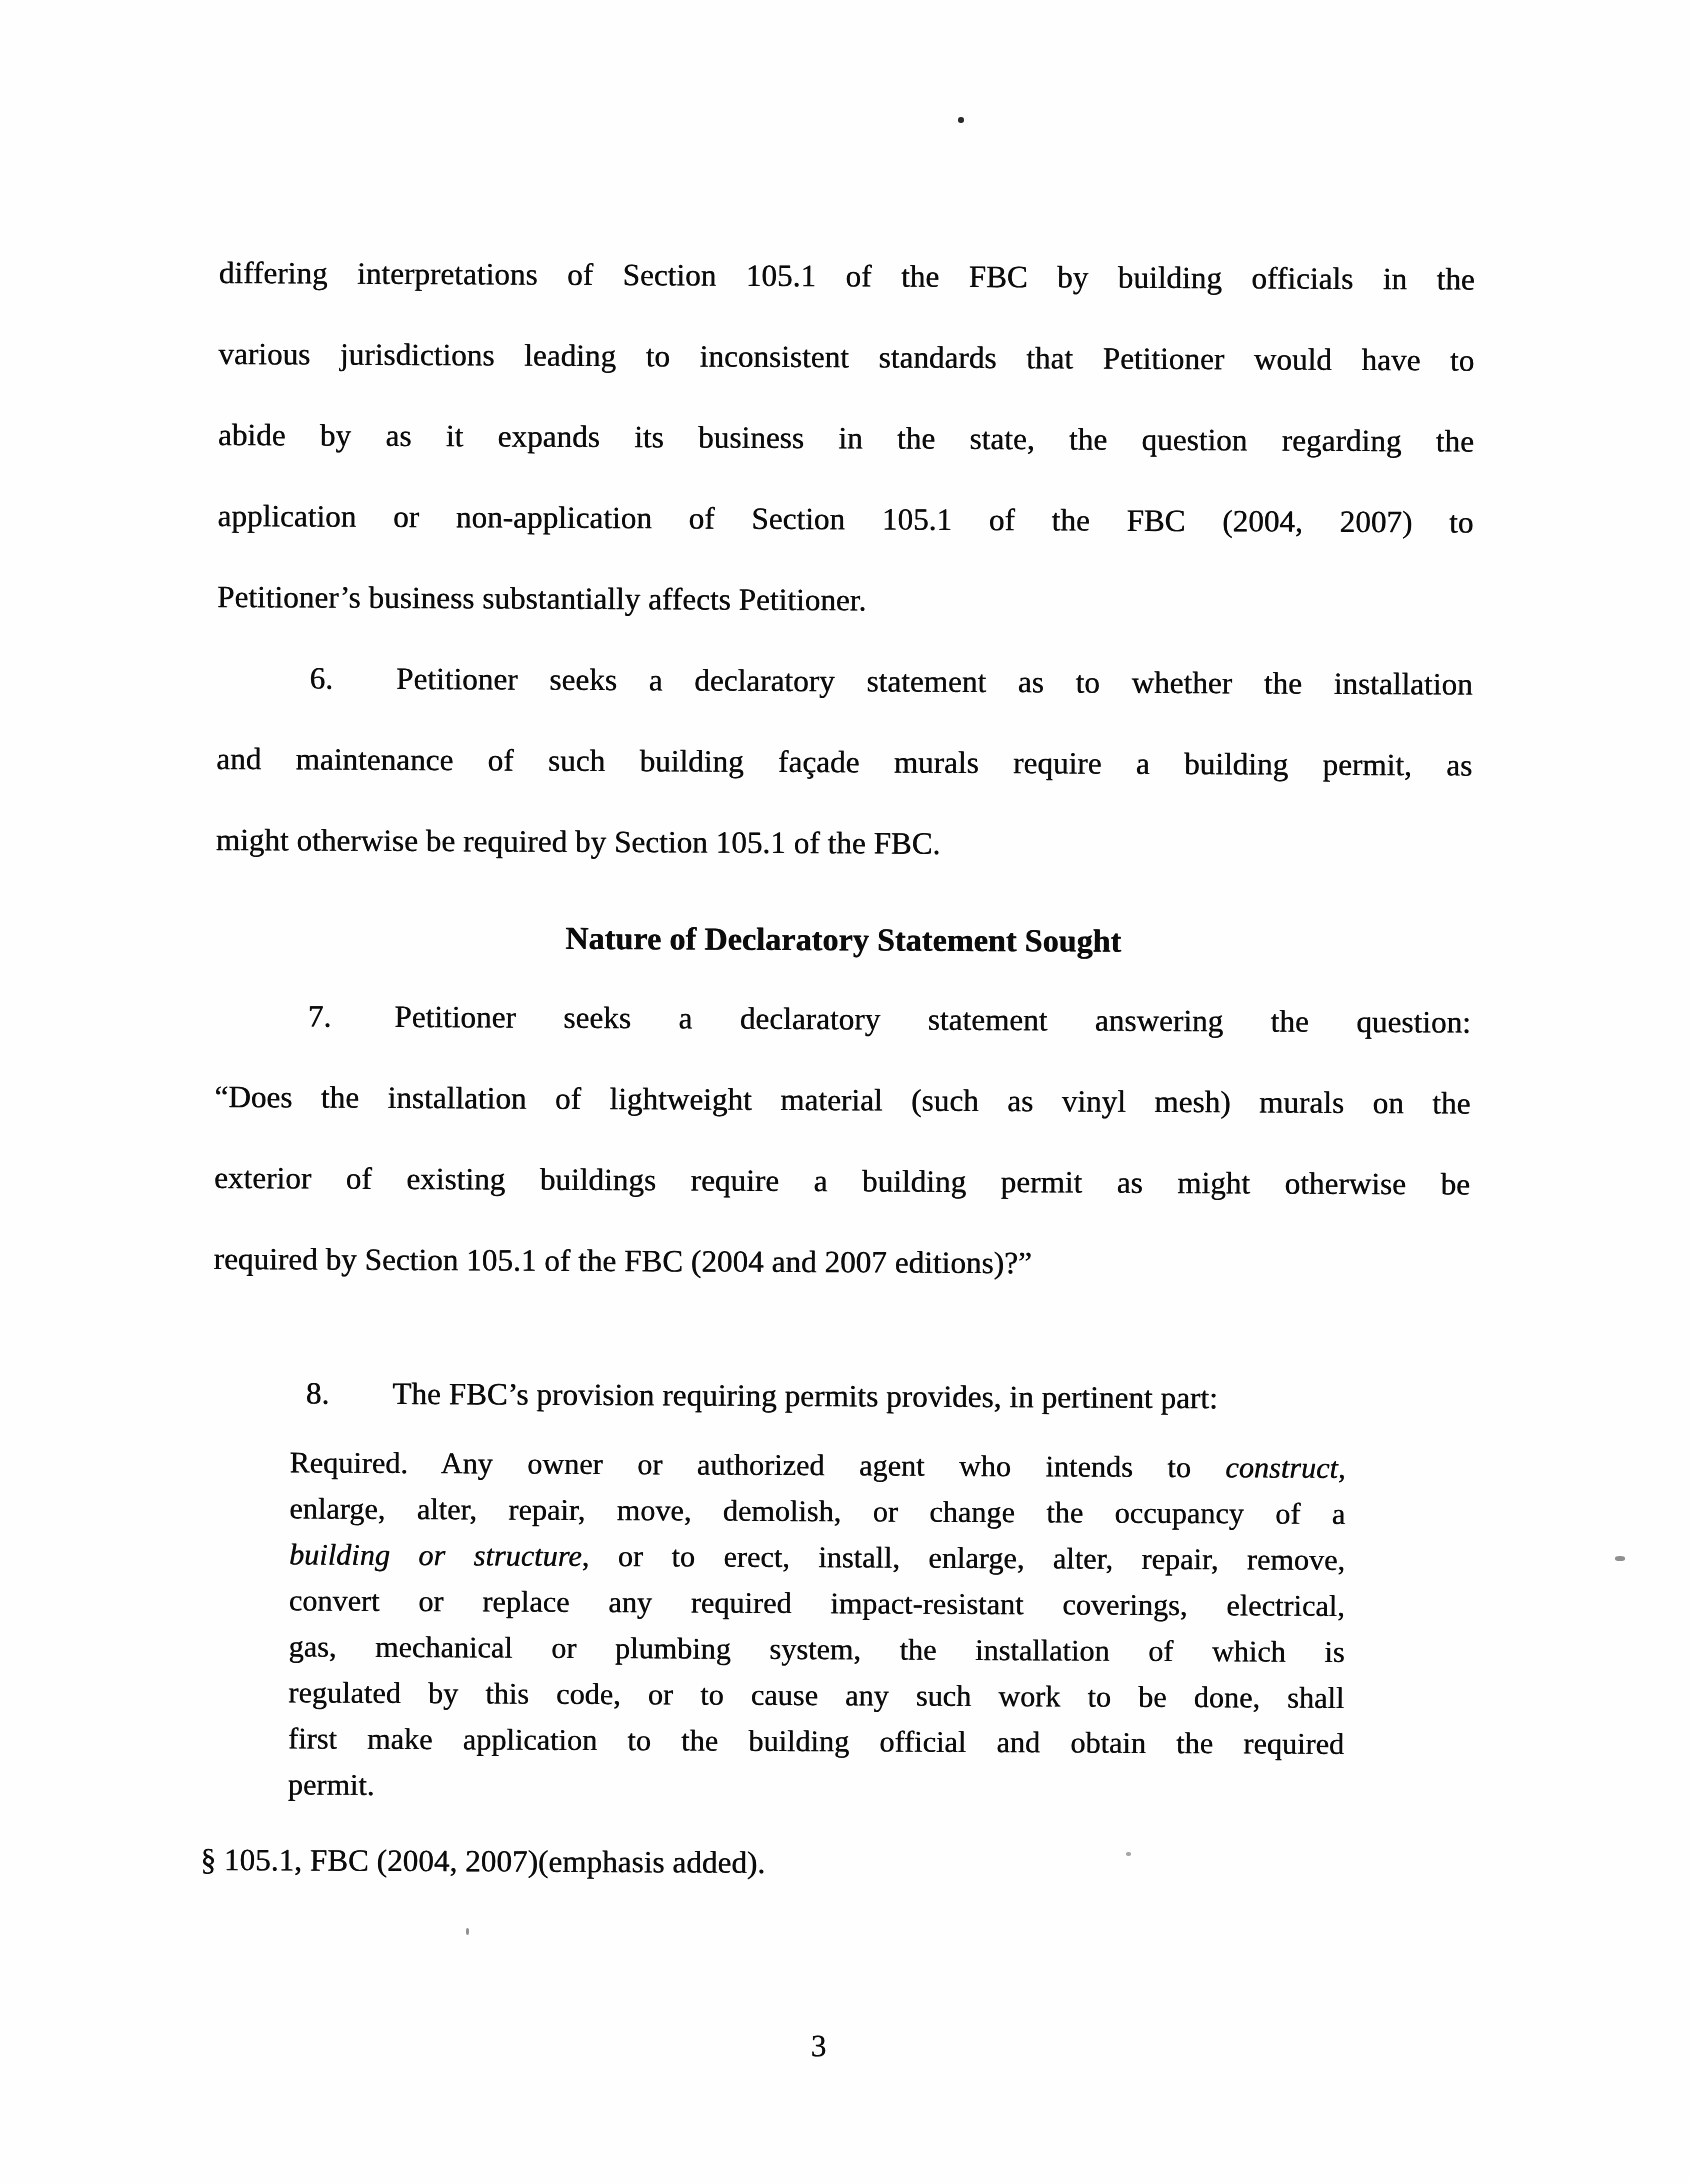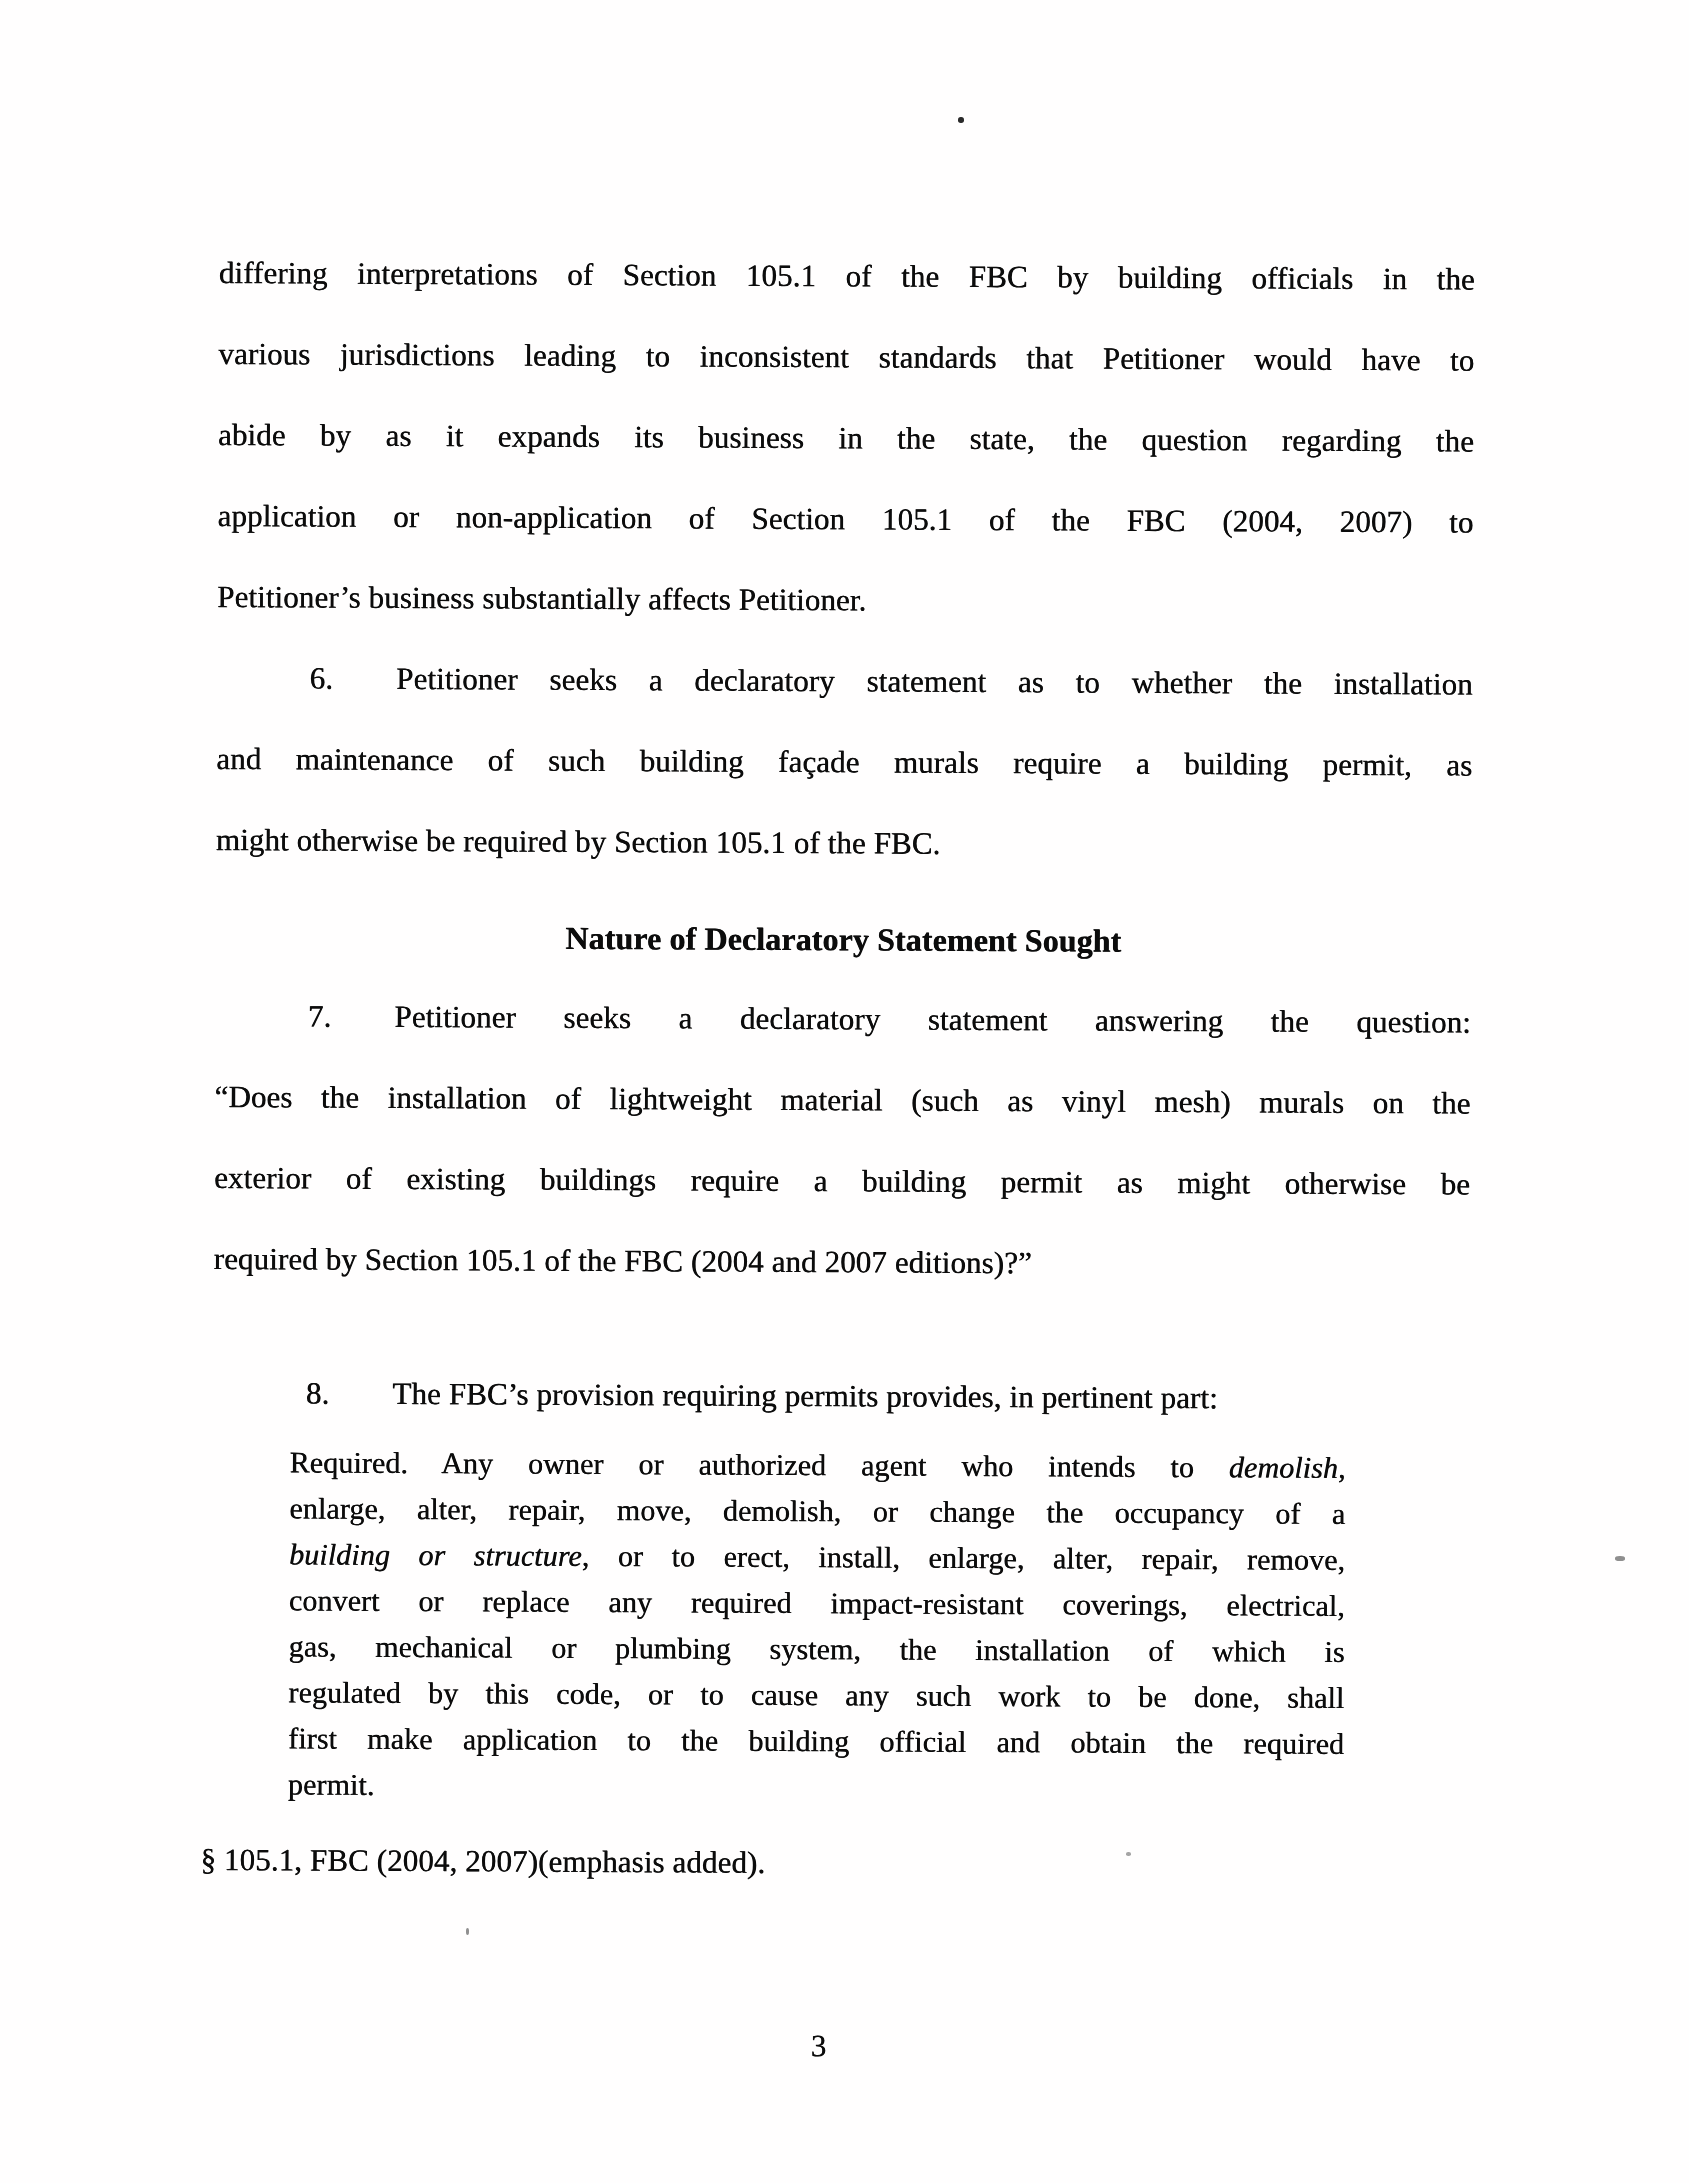--- a/index.html
+++ b/index.html
@@ -92,21 +92,21 @@
       <div class="ln">“Does the installation of lightweight material (such as vinyl mesh) murals on the</div>
       <div class="ln">exterior of existing buildings require a building permit as might otherwise be</div>
       <div class="ln last">required by Section 105.1 of the FBC (2004 and 2007 editions)?”</div>
     </div>
 
     <div class="blk p8">
       <div class="ln first last"><span class="pnum">8.</span><span class="tab"></span><span>The FBC’s provision requiring permits provides, in pertinent part:</span></div>
     </div>
 
     <div class="blk quote">
-      <div class="ln"><span>Required. Any owner or authorized agent who intends to </span><em>demolish,</em></div>
+      <div class="ln"><span>Required. Any owner or authorized agent who intends to </span><em>construct,</em></div>
       <div class="ln">enlarge, alter, repair, move, demolish, or change the occupancy of a</div>
       <div class="ln"><em>building or structure</em><span>, or to erect, install, enlarge, alter, repair, remove,</span></div>
       <div class="ln">convert or replace any required impact-resistant coverings, electrical,</div>
       <div class="ln">gas, mechanical or plumbing system, the installation of which is</div>
       <div class="ln">regulated by this code, or to cause any such work to be done, shall</div>
       <div class="ln">first make application to the building official and obtain the required</div>
       <div class="ln last">permit.</div>
     </div>
 
     <div class="blk citation">§ 105.1, FBC (2004, 2007)(emphasis added).</div>

